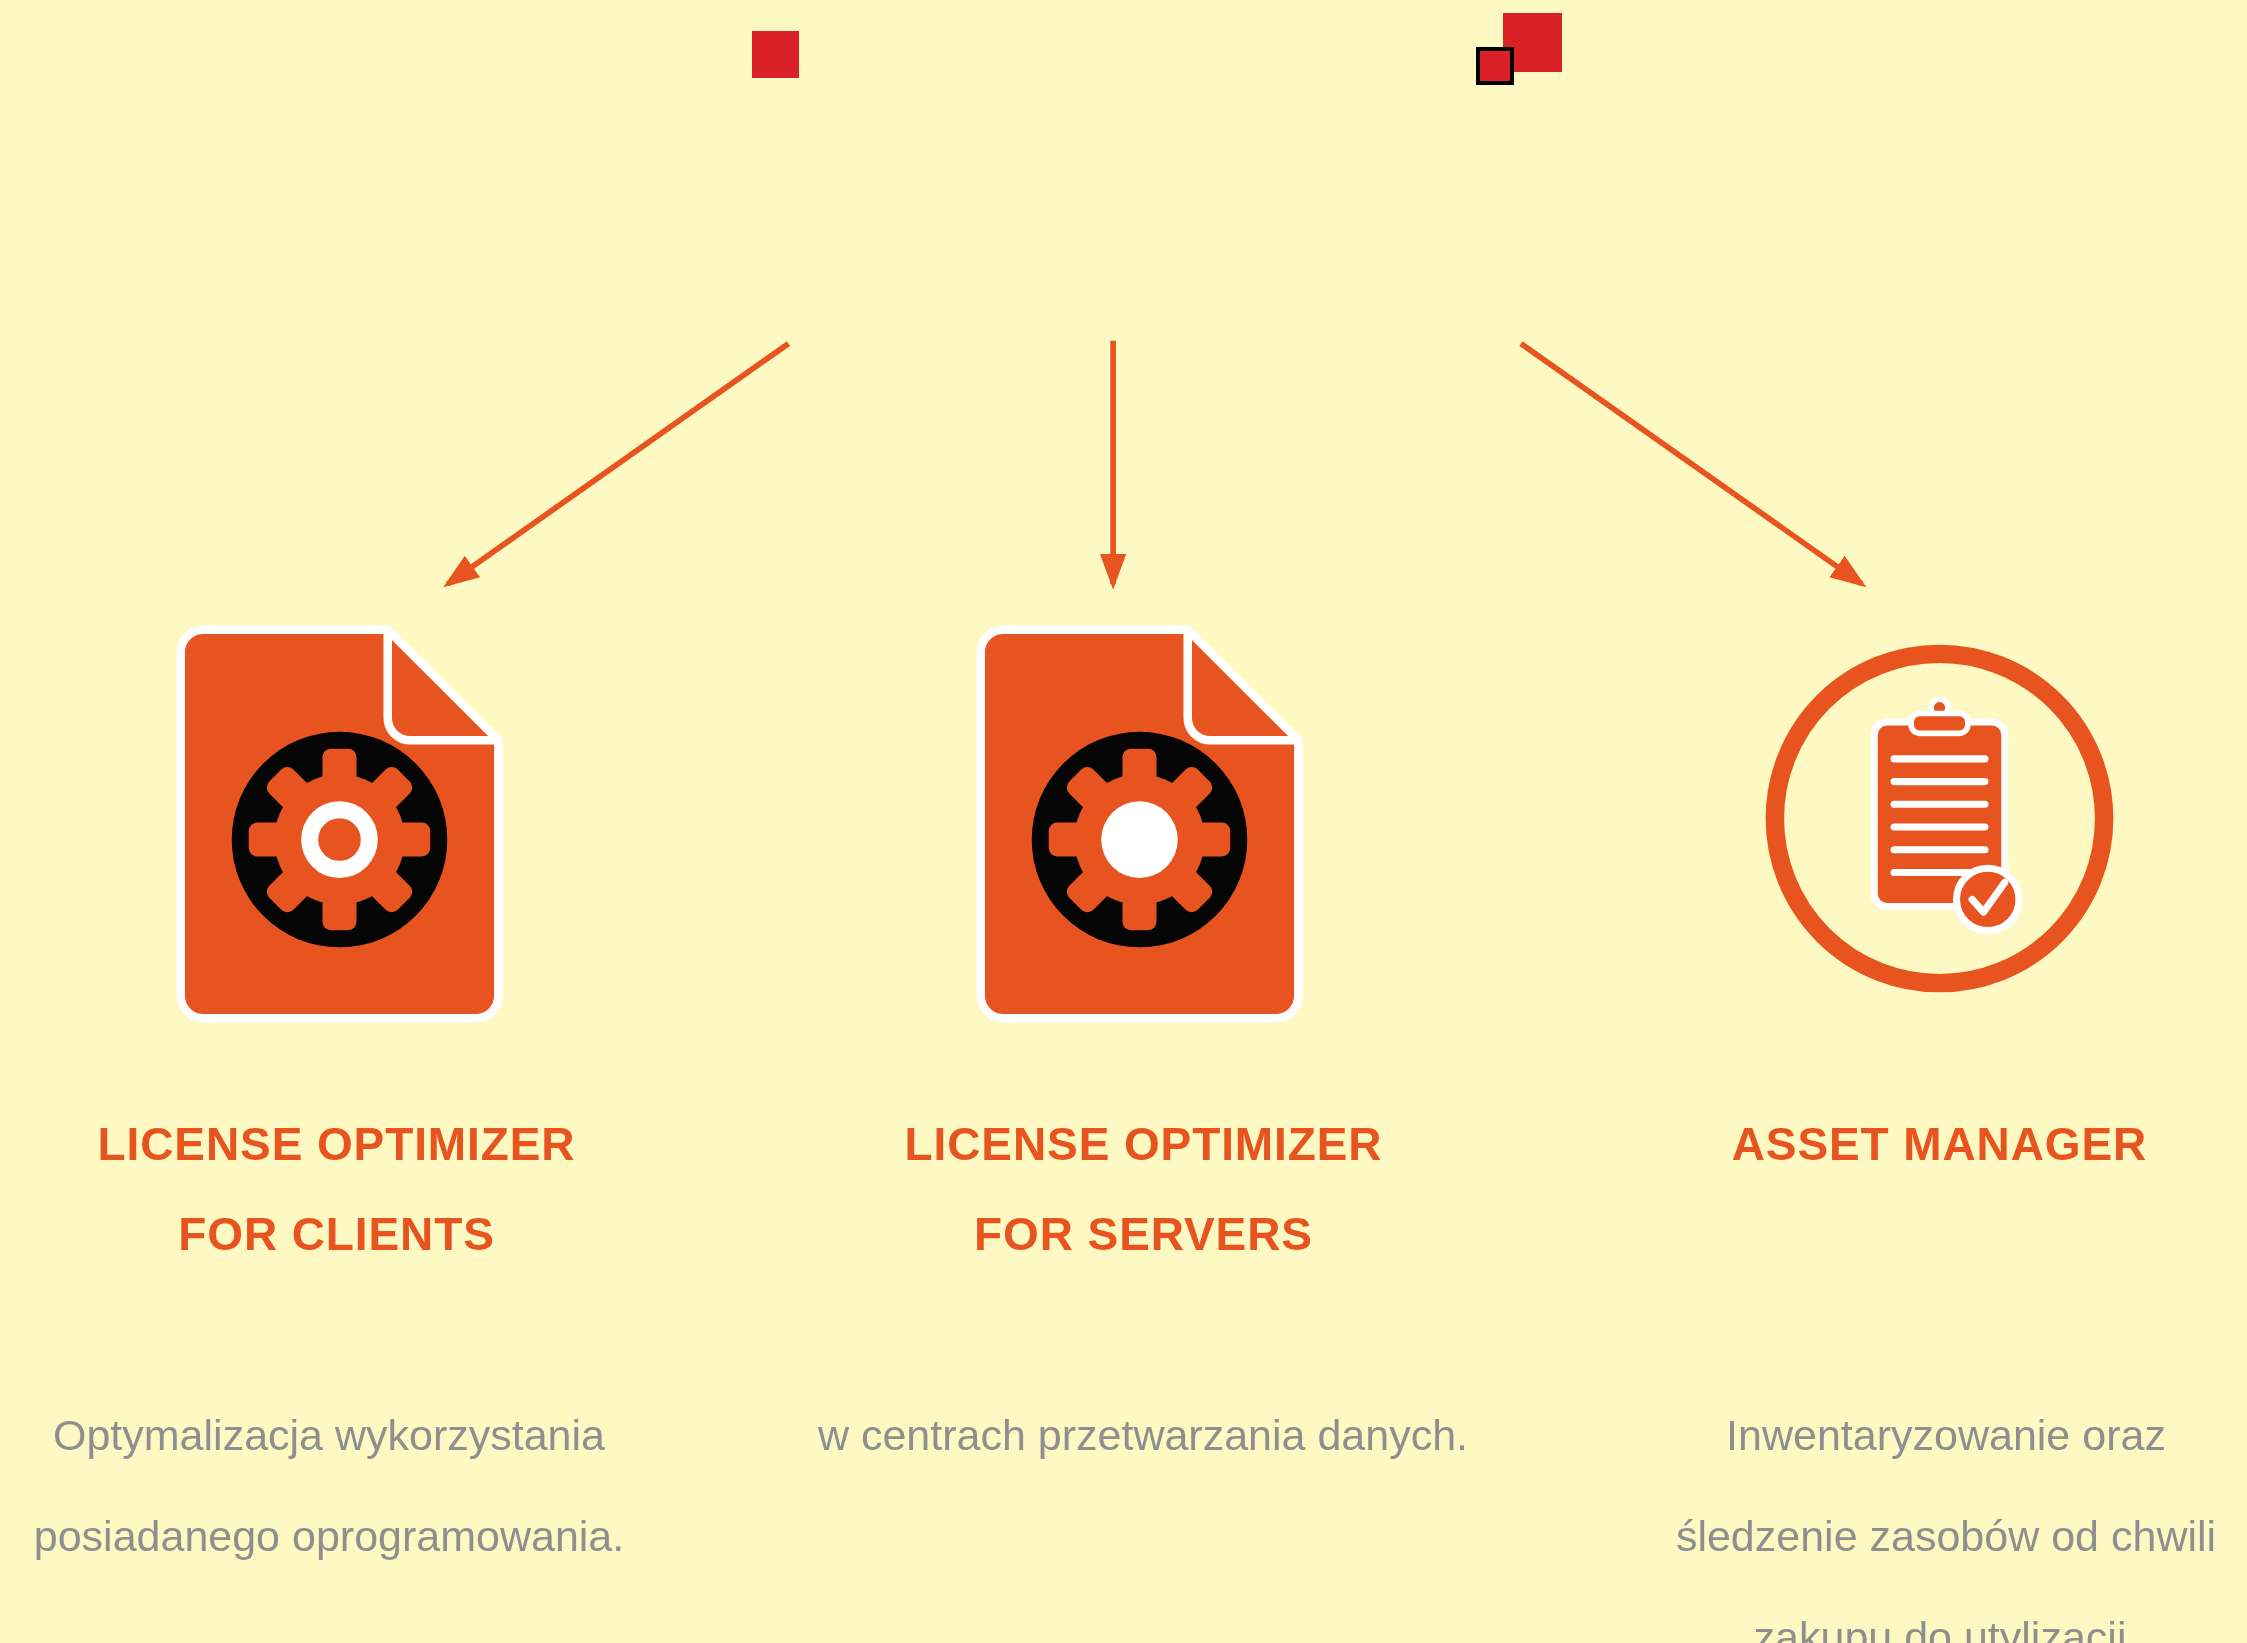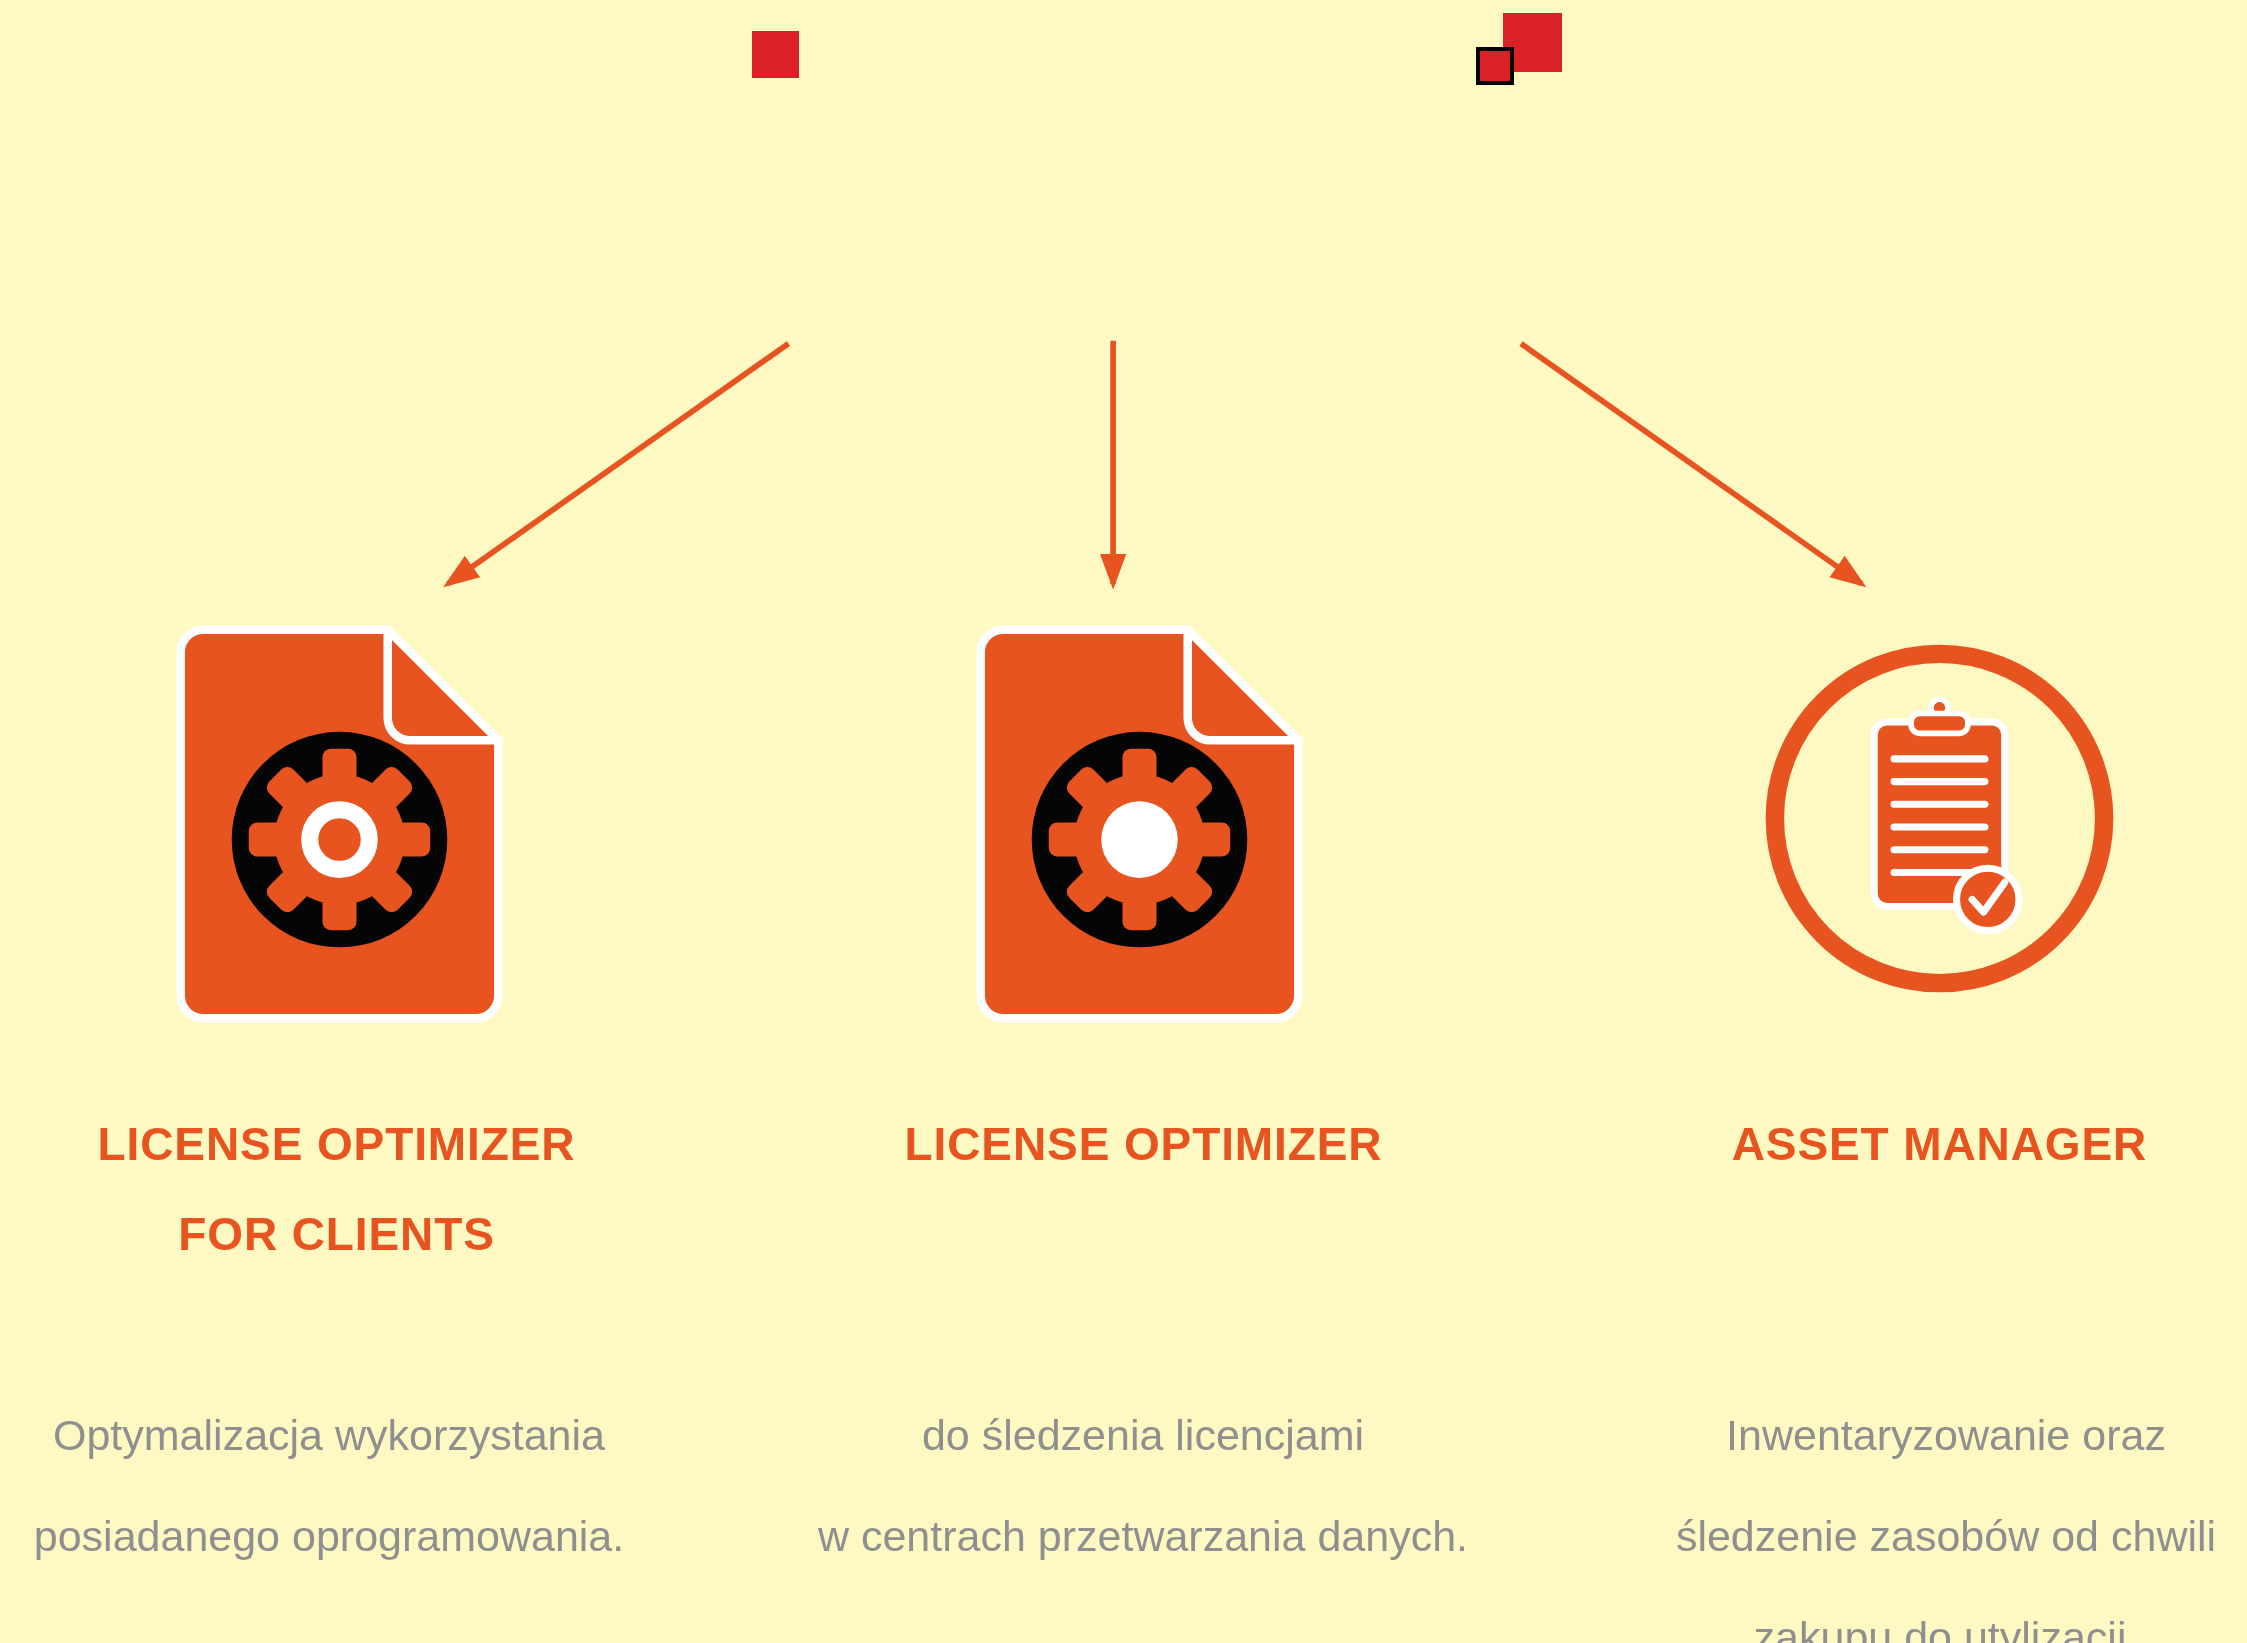--- a/index.html
+++ b/index.html
@@ -135,23 +135,23 @@
     <div>LICENSE OPTIMIZER</div>
     <div>FOR CLIENTS</div>
   </div>
   <div class="desc desc-1">
     <div>Optymalizacja wykorzystania</div>
     <div>posiadanego oprogramowania.</div>
   </div>
 
   <div class="title title-2">
     <div>LICENSE OPTIMIZER</div>
+    <div>FOR SERVERS</div>
   </div>
   <div class="desc desc-2">
-    <div>do śledzenia licencjami</div>
     <div>w centrach przetwarzania danych.</div>
   </div>
 
   <div class="title title-3">
     <div>ASSET MANAGER</div>
   </div>
   <div class="desc desc-3">
     <div>Inwentaryzowanie oraz</div>
     <div>śledzenie zasobów od chwili</div>
     <div>zakupu do utylizacji.</div>

